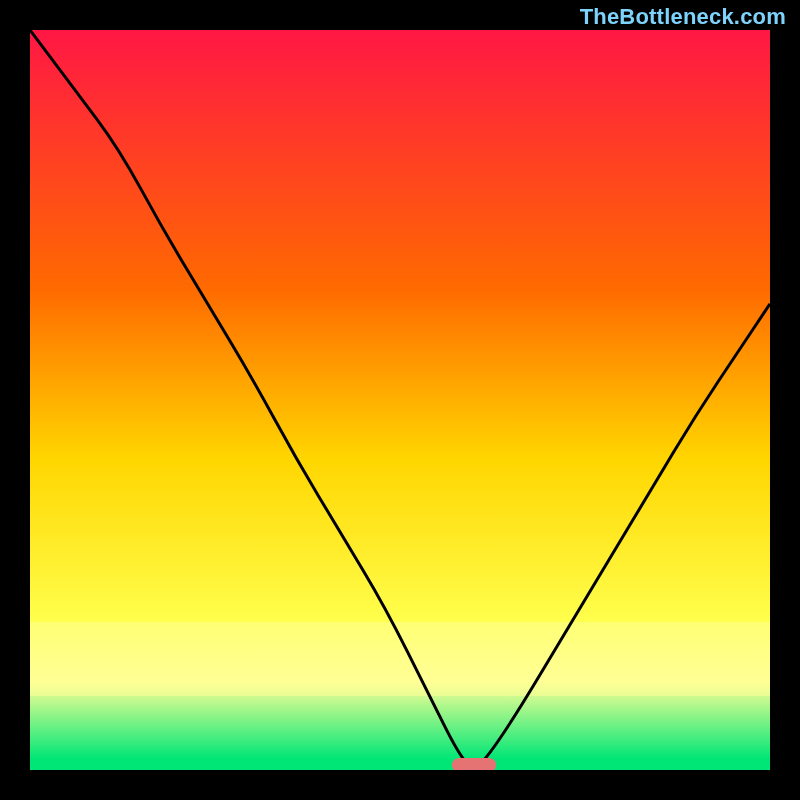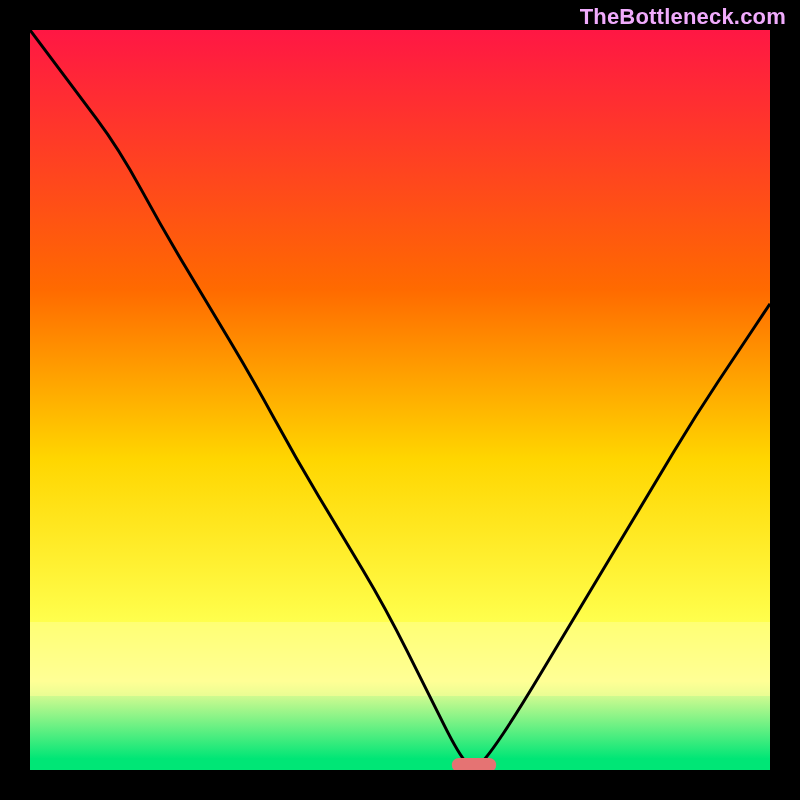--- a/index.html
+++ b/index.html
@@ -25,21 +25,21 @@
     width: 740px;
     height: 740px;
   }
   .watermark {
     position: absolute;
     top: 4px;
     right: 14px;
     font-family: Arial, Helvetica, sans-serif;
     font-size: 22px;
     font-weight: 600;
-    color: #f0abfc;
+    color: #7dd3fc;
     letter-spacing: 0.2px;
   }
   svg {
     display: block;
   }
 </style>
 </head>
 <body>
 
 <div class="frame">

